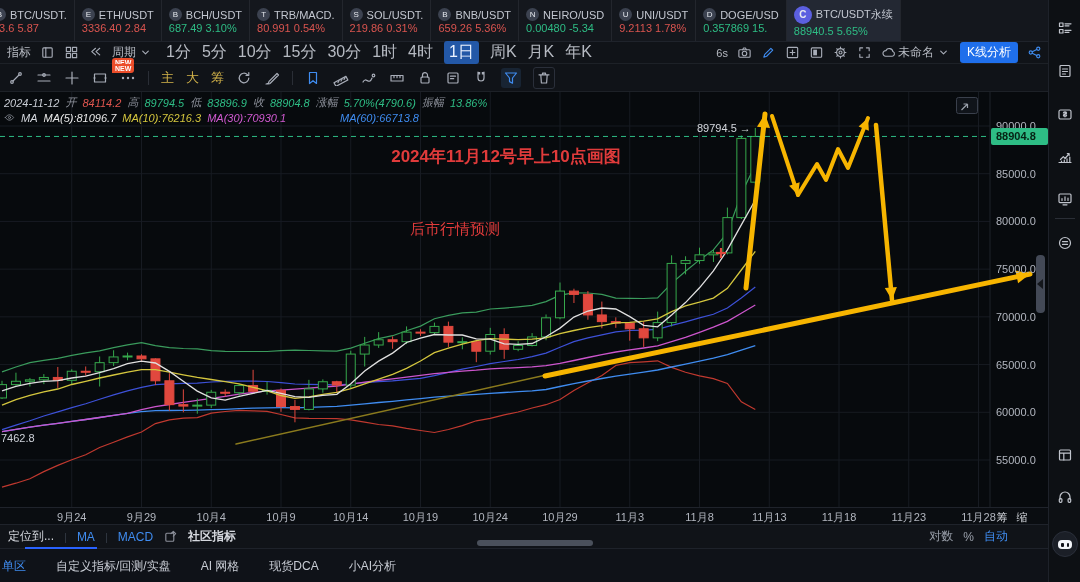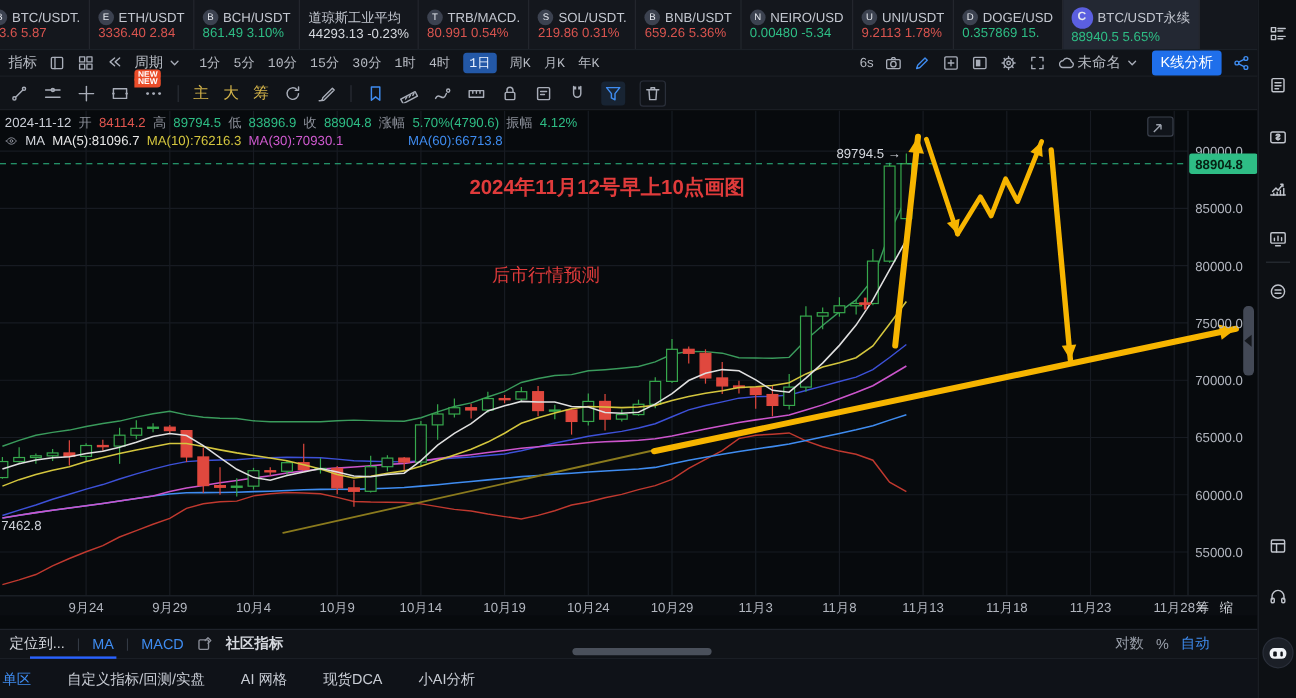--- a/index.html
+++ b/index.html
@@ -16,42 +16,42 @@
   .coin.big{width:18px;height:18px;background:#5b5fe0;font-size:10px;font-weight:bold;}
   .tk-name{color:#c3c7d0;font-size:11px;white-space:nowrap;}
   .tk-val{font-size:11px;margin-top:1px;white-space:nowrap;}
   .trend-down{color:#d9544f;} .trend-up{color:#2ebd85;} .trend-flat{color:#d5d8de;}
   
   .toolbar{height:22px;background:#101318;border-bottom:1px solid #1d2127;display:flex;align-items:center;justify-content:space-between;padding:0 6px 0 12px;flex:none;position:relative;}
   .tb-left,.tb-right{display:flex;align-items:center;gap:9px;}
   .tb-left{margin-left:-5px;}
   .tb-txt{color:#b6bac2;font-size:12px;white-space:nowrap;cursor:pointer;display:flex;align-items:center;gap:2px;}
   .tfs{display:flex;align-items:center;gap:11px;margin-left:4px;}
-  .tf{color:#b6bac2;font-size:11px;cursor:pointer;white-space:nowrap;font-family:Liberation Mono, monospace;}
+  .tf{color:#b6bac2;font-size:16px;cursor:pointer;white-space:nowrap;}
   .tf.active{background:#2358a7;color:#eaf2ff;border-radius:3px;padding:1px 5px;}
   .icon{display:inline-flex;color:#a8adb8;cursor:pointer;}
   .icon svg{width:15px;height:15px;}
   .icon.blue{color:#3f8cf0;}
   .kline-btn{background:#1f6feb;color:#fff;font-size:12px;border-radius:3px;padding:2px 7px;cursor:pointer;white-space:nowrap;}
   .new-badge{position:absolute;background:#eb4d2a;color:#fff;font-size:7px;font-weight:bold;padding:0px 3px;border-radius:3px 3px 3px 0;line-height:9px;z-index:5;}
   
   .drawbar{height:28px;background:#101318;border-bottom:1px solid #1d2127;display:flex;align-items:center;gap:12px;padding:0 8px;flex:none;position:relative;}
   .drawbar .icon svg{width:16px;height:16px;}
   .db-txt{color:#d4b44a;font-size:13px;cursor:pointer;}
   .db-div{width:1px;height:14px;background:#2a2e36;}
   .icon.boxed{border:1px solid #2a2f3a;border-radius:3px;padding:2px;}
   .icon.activebox{background:#182433;border-radius:3px;padding:2px;color:#3f8cf0;}
   
   .chart-wrap{position:relative;height:432px;flex:none;background:#070a0d;}
   #chart-svg{display:block;}
-  .info-rows{position:absolute;left:4px;top:3px;z-index:3;pointer-events:none;}
+  .info-rows{position:absolute;left:4px;top:3px;z-index:3;pointer-events:none;font-style:italic;}
   .info-row{display:flex;align-items:center;gap:6px;height:15px;font-size:11px;white-space:nowrap;}
   .info-row .eye{color:#8b8f99;display:inline-flex;}
   .info-row .eye svg{width:11px;height:11px;}
-  .date-axis{position:absolute;left:0;top:404px;width:1048px;height:17px;border-top:1px solid #1f232b;background:#0a0d11;}
+  .date-axis{position:absolute;left:0;top:415px;width:1048px;height:17px;border-top:1px solid #1f232b;background:#0a0d11;}
   .date-axis span{position:absolute;top:2px;color:#b2b6bf;font-size:11px;width:46px;text-align:center;}
   .date-axis .ax-btn{width:16px;color:#d5d8de;cursor:pointer;}
   .handle{position:absolute;left:1036px;top:163px;width:9px;height:58px;background:#434956;border-radius:4px;z-index:4;cursor:pointer;}
   .handle:after{content:"";position:absolute;left:1px;top:24px;border-top:5px solid transparent;border-bottom:5px solid transparent;border-right:6px solid #14171c;}
   
   .panel-row{height:24px;background:#101318;border-top:1px solid #1f232b;display:flex;align-items:center;justify-content:space-between;padding:0 40px 0 8px;flex:none;position:relative;}
   .pr-left,.pr-right{display:flex;align-items:center;gap:10px;}
   .pr-item{font-size:12px;color:#d5d8de;cursor:pointer;white-space:nowrap;}
   .pr-item.blue{color:#3f8cf0;}
   .pr-item.bold{font-weight:bold;}
@@ -91,27 +91,21 @@
             <span class="coin">E</span>
             <span class="tk-name">ETH/USDT</span>
           </div>
           <div class="tk-val trend-down">3336.40 2.84</div>
         </div>
         <div class="tk">
           <div class="tk-top">
             <span class="coin">B</span>
             <span class="tk-name">BCH/USDT</span>
           </div>
-          <div class="tk-val trend-up">861.49 3.10%</div>
-        </div>
-        <div class="tk">
-          <div class="tk-top">
-            <span class="tk-name">道琼斯工业平均</span>
-          </div>
-          <div class="tk-val trend-flat">44293.13 -0.23%</div>
+          <div class="tk-val trend-up">687.49 3.10%</div>
         </div>
         <div class="tk">
           <div class="tk-top">
             <span class="coin">T</span>
             <span class="tk-name">TRB/MACD.</span>
           </div>
           <div class="tk-val trend-down">80.991 0.54%</div>
         </div>
         <div class="tk">
           <div class="tk-top">
@@ -552,21 +546,21 @@
             <span style="color: rgb(224, 86, 79);">84114.2</span>
             <span style="color: rgb(139, 143, 153);">高</span>
             <span style="color: rgb(46, 189, 133);">89794.5</span>
             <span style="color: rgb(139, 143, 153);">低</span>
             <span style="color: rgb(46, 189, 133);">83896.9</span>
             <span style="color: rgb(139, 143, 153);">收</span>
             <span style="color: rgb(46, 189, 133);">88904.8</span>
             <span style="color: rgb(139, 143, 153);">涨幅</span>
             <span style="color: rgb(46, 189, 133);">5.70%(4790.6)</span>
             <span style="color: rgb(139, 143, 153);">振幅</span>
-            <span style="color: rgb(46, 189, 133);">4.12%</span>
+            <span style="color: rgb(46, 189, 133);">13.86%</span>
           </div>
           <div class="info-row">
             <span class="eye">
               <svg viewBox="0 0 16 16" fill="none" stroke="currentColor" stroke-width="1.2" stroke-linecap="round" stroke-linejoin="round">
                 <path d="M2 8c1.8-2.6 4-3.9 6-3.9S12.2 5.4 14 8c-1.8 2.6-4 3.9-6 3.9S3.8 10.6 2 8z"></path>
                 <circle cx="8" cy="8" r="1.6"></circle>
               </svg>
             </span>
             <span style="color: rgb(213, 216, 222);">MA</span>
             <span style="color: rgb(232, 232, 232);">MA(5):81096.7</span>

